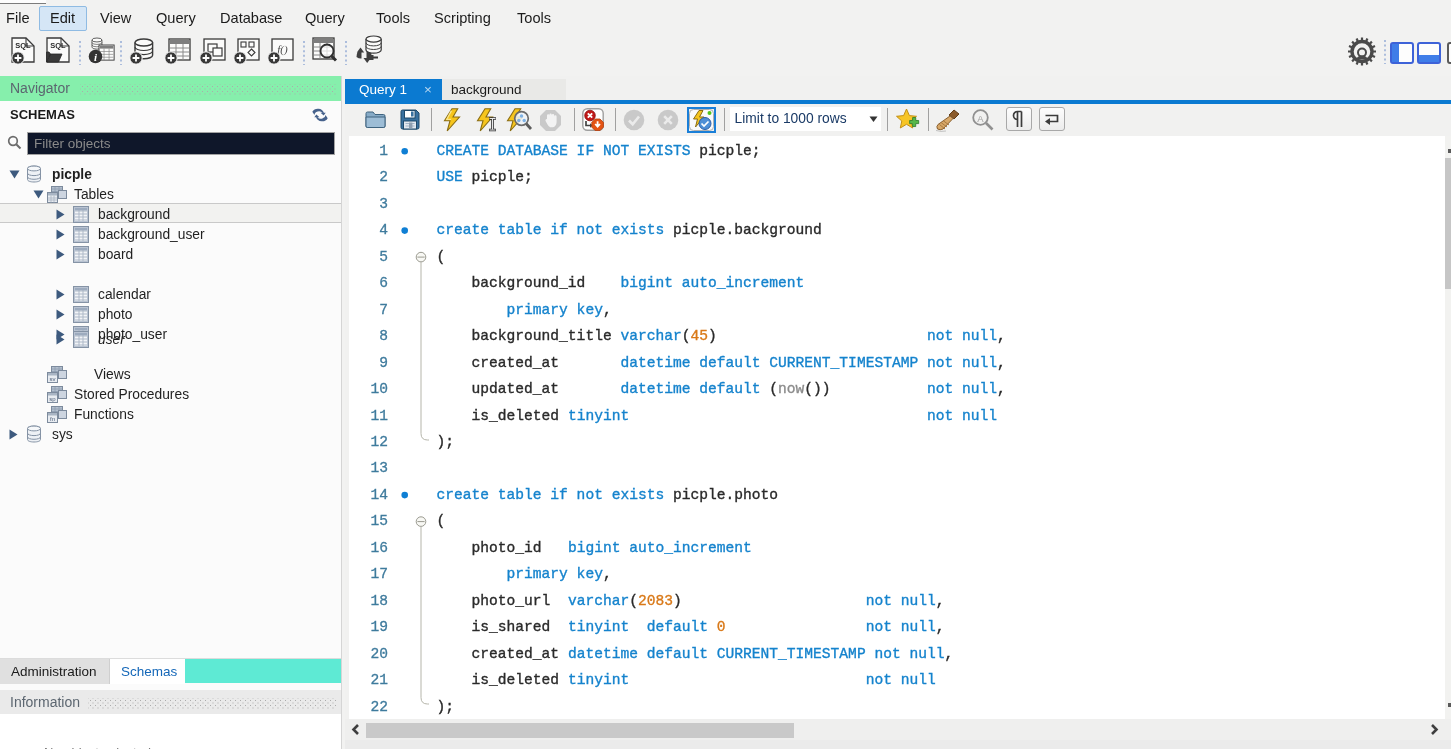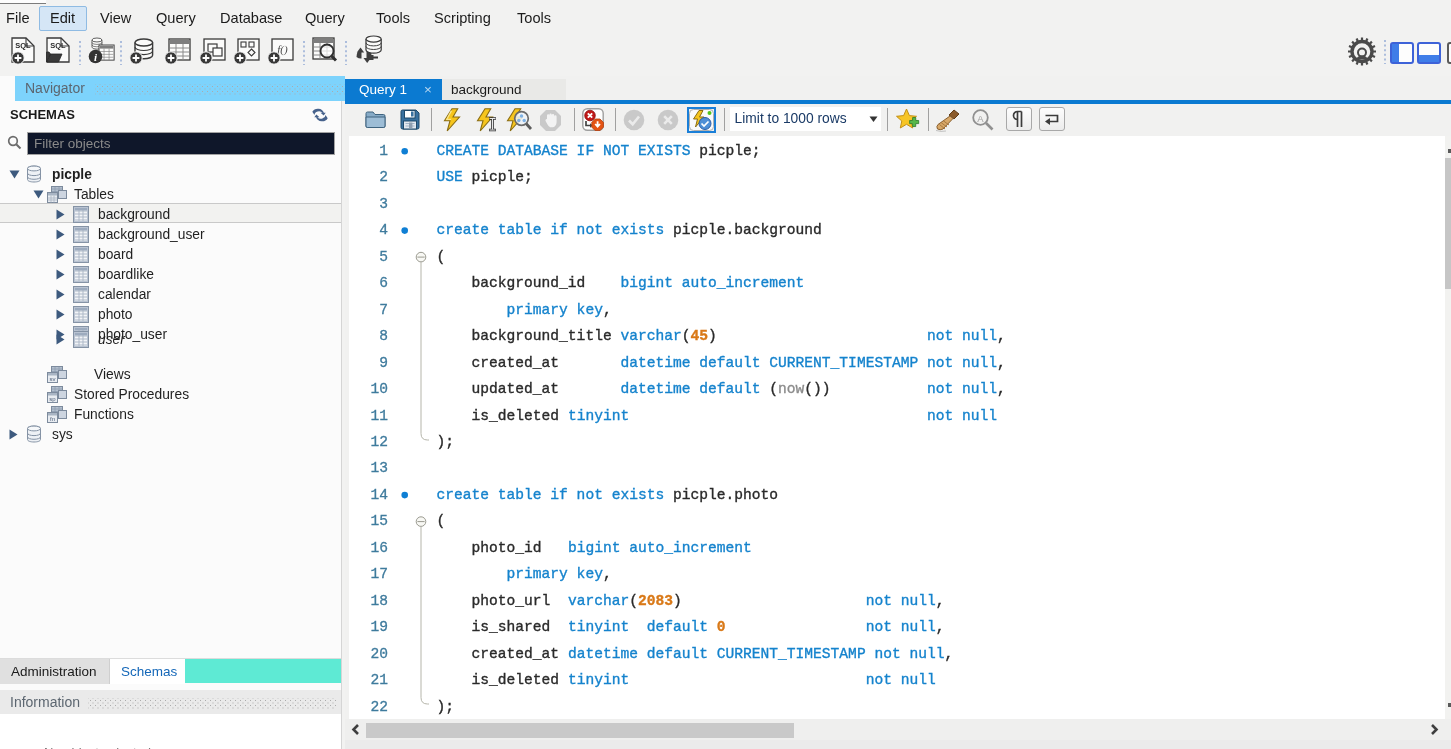--- a/index.html
+++ b/index.html
@@ -163,21 +163,21 @@
       <rect x="1" y="1" width="22" height="20" rx="2" fill="#fdfdfd" stroke="#3d62d8" stroke-width="2"></rect>
       <rect x="2" y="13" width="20" height="7" fill="#3f7de8"></rect>
     </g>
     <g transform="translate(1447,9)">
       <rect x="1" y="1" width="22" height="20" rx="2" fill="#fdfdfd" stroke="#5a5a5a" stroke-width="2"></rect>
     </g>
   </svg>
 </div>
 
 <div id="sidebar" class="abs" style="left:0;top:76px;width:342px;height:673px;background:#fbfbfb;border-right:1px solid #d5d5d5;">
-  <div class="abs" style="left:15px;top:0;width:341px;height:25px;background:#7dd3fc;">
+  <div class="abs" style="left:0;top:0;width:341px;height:25px;background:#86efac;">
     <div class="abs" style="left:10px;top:4px;font-size:14px;color:#5c6670;">Navigator</div>
     <div class="abs dots" style="left:80px;top:8px;width:256px;height:11px;"></div>
   </div>
   <div class="abs" style="left:10px;top:31px;font-size:13px;font-weight:bold;color:#1a1a1a;">SCHEMAS</div>
   <div id="filter" class="abs" style="left:27px;top:56px;width:308px;height:23px;background:#0f172a;border:1px solid #a3a3a3;">
     <div class="abs" style="left:6px;top:3px;font-size:13.5px;color:#8a8a8a;">Filter objects</div>
   </div>
 
   <svg class="abs" style="left:312px;top:32px;" width="16" height="14" viewBox="0 0 16 14">
     <path d="M2.5 7 a4.5 4 0 0 1 8-2.3 l-2 0 3.2 2.7 2-2.7 -1.8 0 a6.3 5.8 0 0 0 -11.6-0.9z" fill="#46628c"></path>
@@ -244,32 +244,20 @@
         <svg class="abs" style="left:56px;top:5px" width="9" height="11">
           <path d="M0.5 0.5 L8.5 5.5 L0.5 10.5 z" fill="#3d5a7e"></path>
         </svg>
         <svg class="abs" style="left:73px;top:2px" width="16" height="17" viewBox="0 0 16 17">
           <rect x="0.5" y="0.5" width="15" height="16" fill="#b9c3d2" stroke="#8593a5"></rect>
           <rect x="2" y="2" width="12" height="13" fill="#f2f4f7"></rect>
           <path d="M2 5 h12 M2 8 h12 M2 11 h12 M2 14 h12 M6 2 v13 M10 2 v13" stroke="#aeb9c8" stroke-width="1" fill="none"></path>
           <rect x="2" y="2" width="12" height="2.5" fill="#9dabbe"></rect>
         </svg>
         <span class="abs" style="left:98px;top:3px;">board</span>
-      </div>
-    <div class="abs trow" style="top:100px;">
-        <svg class="abs" style="left:56px;top:5px" width="9" height="11">
-          <path d="M0.5 0.5 L8.5 5.5 L0.5 10.5 z" fill="#3d5a7e"></path>
-        </svg>
-        <svg class="abs" style="left:73px;top:2px" width="16" height="17" viewBox="0 0 16 17">
-          <rect x="0.5" y="0.5" width="15" height="16" fill="#b9c3d2" stroke="#8593a5"></rect>
-          <rect x="2" y="2" width="12" height="13" fill="#f2f4f7"></rect>
-          <path d="M2 5 h12 M2 8 h12 M2 11 h12 M2 14 h12 M6 2 v13 M10 2 v13" stroke="#aeb9c8" stroke-width="1" fill="none"></path>
-          <rect x="2" y="2" width="12" height="2.5" fill="#9dabbe"></rect>
-        </svg>
-        <span class="abs" style="left:98px;top:3px;">boardlike</span>
       </div>
     <div class="abs trow" style="top:120px;">
         <svg class="abs" style="left:56px;top:5px" width="9" height="11">
           <path d="M0.5 0.5 L8.5 5.5 L0.5 10.5 z" fill="#3d5a7e"></path>
         </svg>
         <svg class="abs" style="left:73px;top:2px" width="16" height="17" viewBox="0 0 16 17">
           <rect x="0.5" y="0.5" width="15" height="16" fill="#b9c3d2" stroke="#8593a5"></rect>
           <rect x="2" y="2" width="12" height="13" fill="#f2f4f7"></rect>
           <path d="M2 5 h12 M2 8 h12 M2 11 h12 M2 14 h12 M6 2 v13 M10 2 v13" stroke="#aeb9c8" stroke-width="1" fill="none"></path>
           <rect x="2" y="2" width="12" height="2.5" fill="#9dabbe"></rect>
@@ -567,21 +555,21 @@
     photo_url  <span class="k">varchar</span>(<span class="n">2083</span>)                     <span class="k">not null</span>,
     is_shared  <span class="k">tinyint</span>  <span class="k">default</span> <span class="n">0</span>                <span class="k">not null</span>,
     created_at <span class="k">datetime default CURRENT_TIMESTAMP</span> <span class="k">not null</span>,
     is_deleted <span class="k">tinyint</span>                           <span class="k">not null</span>
 );</pre>
   </div>
   <style>
     #code { -webkit-text-stroke:0.35px currentColor; }
     #gutter { -webkit-text-stroke:0.3px currentColor; }
     #code .k { color:#1583cd; }
-    #code .n { color:#d97918;font-weight:bold; }
+    #code .n { color:#d97918; }
     #code .f { color:#8c8c8c; }
   </style>
 
   <div class="abs" style="left:1100px;top:60px;width:6px;height:583px;background:#f2f2f0;">
     <div class="abs" style="left:3px;top:13px;width:3px;height:4px;background:#5a5a5a;"></div>
     <div class="abs" style="left:0px;top:22px;width:6px;height:131px;background:#c6c6c6;"></div>
     <div class="abs" style="left:3px;top:567px;width:3px;height:4px;background:#5a5a5a;"></div>
   </div>
 
   <div class="abs" style="left:0;top:643px;width:1106px;height:20.5px;background:#efefee;">

